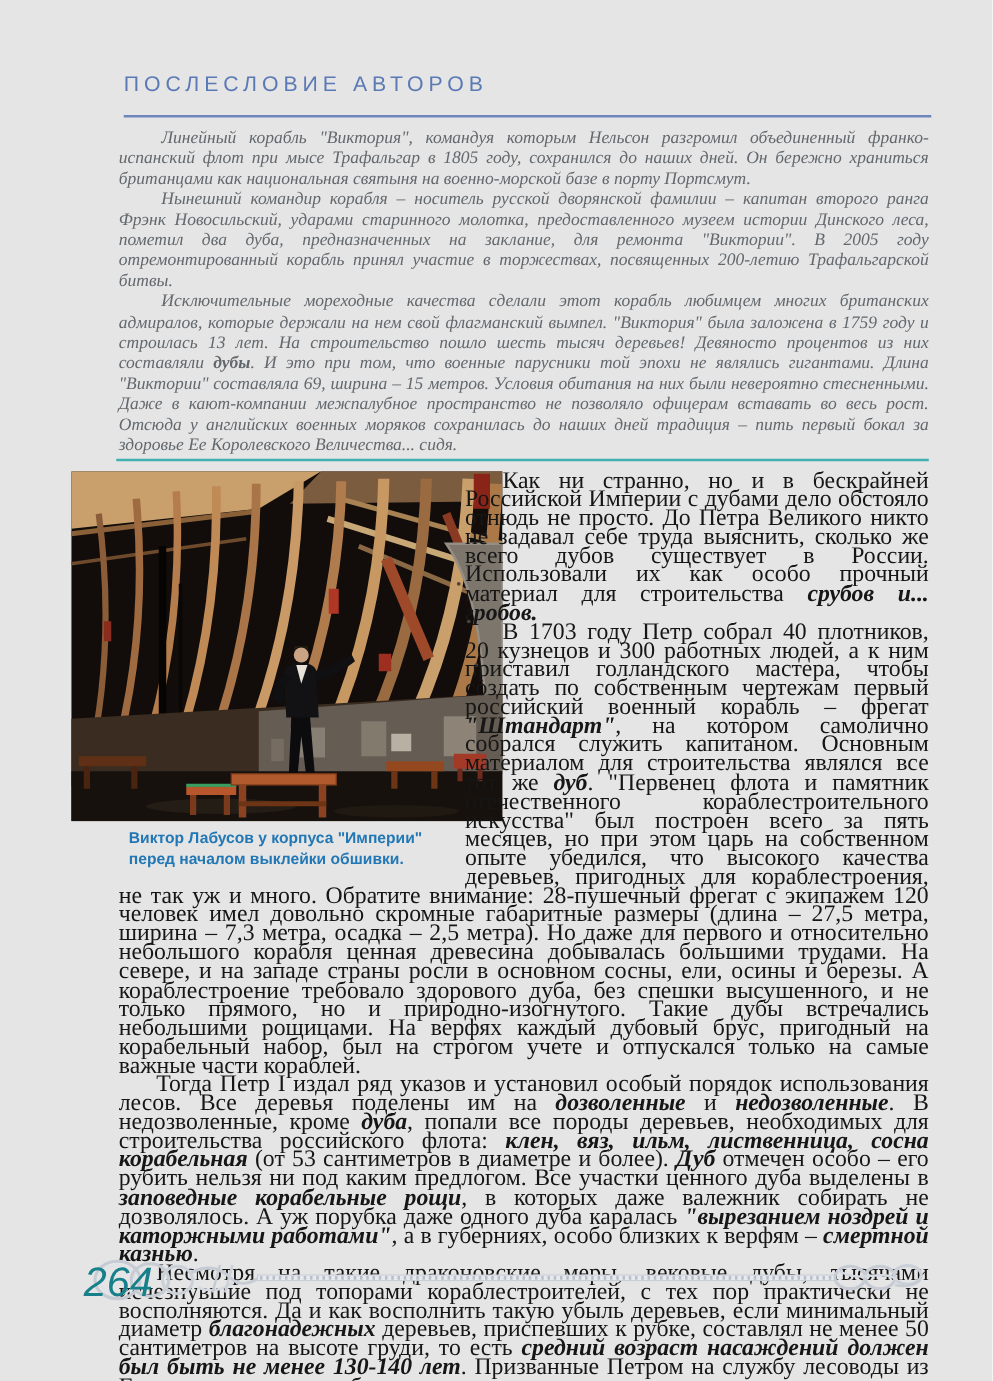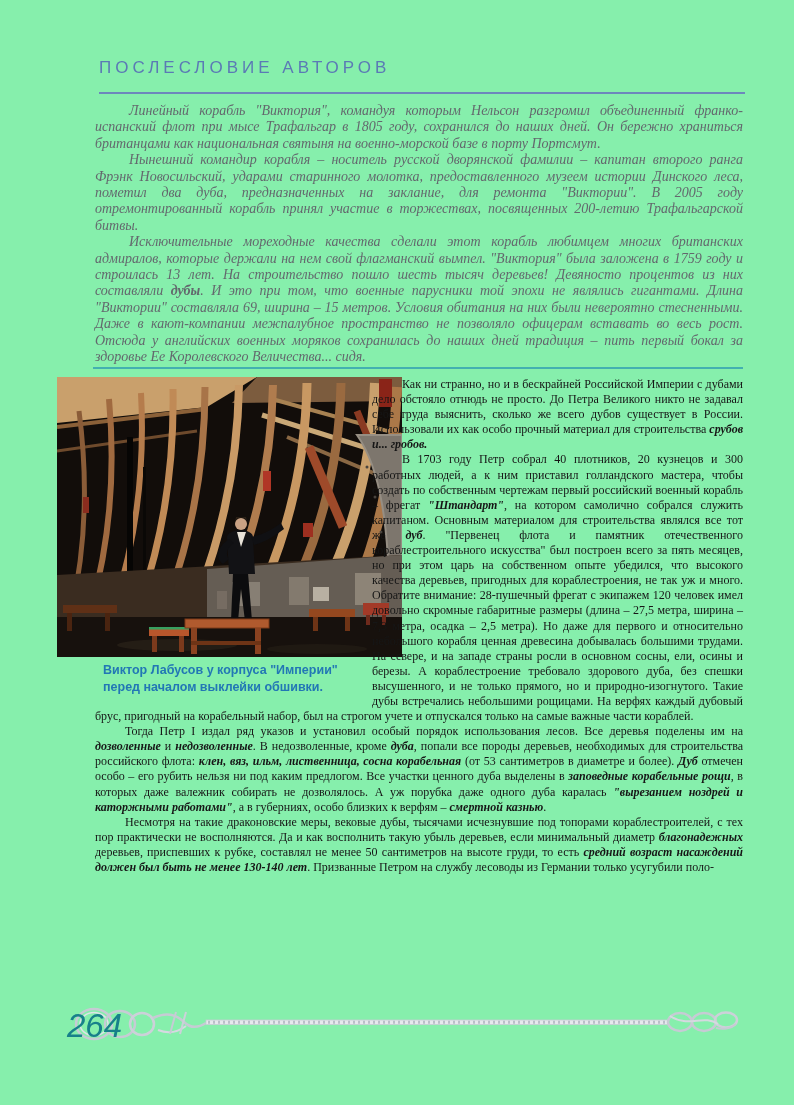--- a/index.html
+++ b/index.html
@@ -1,28 +1,28 @@
 <!DOCTYPE html>
 <html><head>
 <meta charset="utf-8">
 <style>
   html,body{margin:0;padding:0;background:#ffffff;}
-  .page{position:relative;width:794px;height:1105px;background:#86efac;overflow:hidden;
+  .page{position:relative;width:794px;height:1105px;background:#e5e5e5;overflow:hidden;
         font-family:"Liberation Serif",serif;}
   .header-title{position:absolute;left:99px;top:58px;width:646px;
         font-family:"Liberation Sans",sans-serif;font-size:17px;letter-spacing:4px;
         color:#5b7ab5;font-weight:400;}
   .header-rule{position:absolute;left:99px;top:92px;width:646px;height:2px;background:#6d87bc;}
   .intro{position:absolute;left:95px;top:103px;width:648px;}
   .intro p{margin:0;color:#63686d;font-style:italic;font-size:14px;line-height:16.4px;
         text-align:justify;text-indent:34px;}
   .intro .bi{font-weight:bold;margin-top:12px;}
   .intro-divider{position:absolute;left:93px;top:367px;width:650px;height:2px;background:#43b0b0;}
   .main{position:absolute;left:95px;top:377px;width:648px;}
-  .main p{margin:0;color:#161616;font-size:12px;line-height:15.1px;text-align:justify;
+  .main p{margin:0;color:#161616;font-size:19px;line-height:15.1px;text-align:justify;
         text-indent:30px;}
   .main .bi{font-weight:bold;font-style:italic;}
   .photo-float{float:left;width:309px;margin-left:-38px;margin-right:6px;padding-bottom:4px;}
   .photo-frame{width:345px;height:280px;display:block;}
   .photo-caption{margin-top:5px;padding-left:46px;width:262px;
         font-family:"Liberation Sans",sans-serif;font-weight:bold;font-size:12.5px;
         line-height:17px;color:#2277b5;text-indent:0;}
   .footer-number{position:absolute;left:67px;top:1007px;font-style:italic;
         font-size:33px;color:#17808a;font-family:Liberation Sans, sans-serif;z-index:2;}
   .footer-rope{position:absolute;left:58px;top:1000px;z-index:1;}

